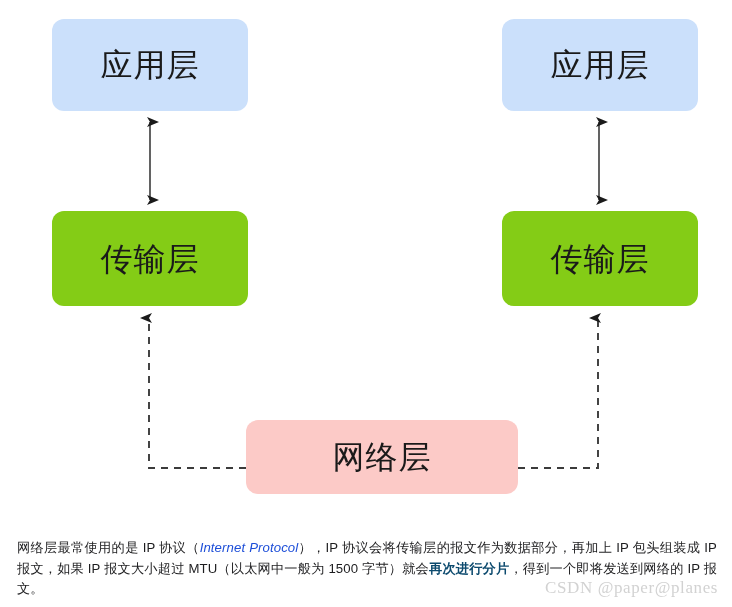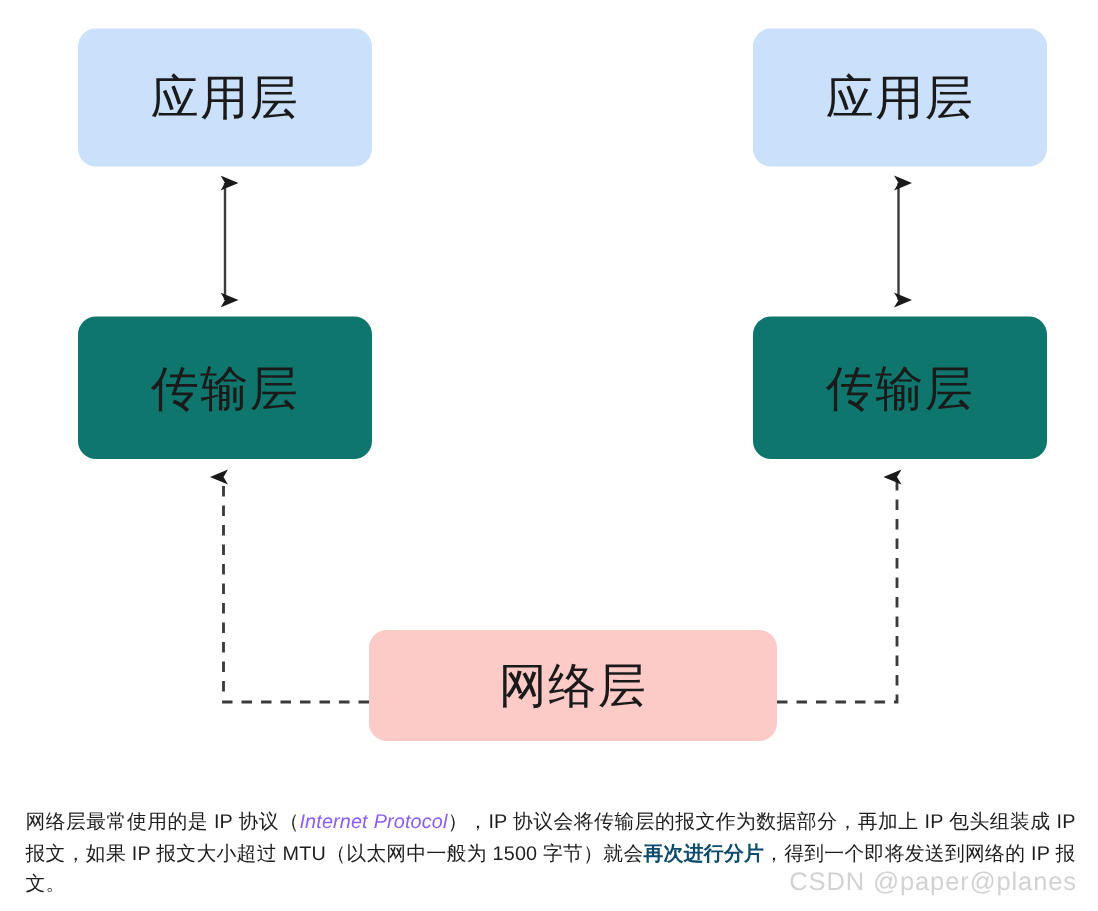--- a/index.html
+++ b/index.html
@@ -42,53 +42,54 @@
   }
 
   
   .app-left      { left: 52px;  top: 19px;  width: 196px; height: 92px; }
   .transport-left{ left: 52px;  top: 211px; width: 196px; height: 95px; }
   .app-right     { left: 502px; top: 19px;  width: 196px; height: 92px; }
   .transport-right{left: 502px; top: 211px; width: 196px; height: 95px; }
   .network       { left: 246px; top: 420px; width: 272px; height: 74px; }
 
   .fill-blue   { background: #cbe0fb; }
-  .fill-orange { background: #0f766e; }
+  .fill-orange { background: #84cc16; }
   .fill-pink   { background: #fccac7; }
 
   
   #caption {
     position: absolute;
     left: 17px;
     top: 538px;
     width: 700px;
     font-size: 13.2px;
     line-height: 20.5px;
     color: #1d1d1f;
     text-align: justify;
     letter-spacing: 0.1px;
   }
   #caption .em-blue {
-    color: #8b5cf6;
+    color: #1d4ed8;
     font-style: italic;
   }
   #caption .strong-blue {
     color: #0c4a6e;
     font-weight: bold;
     font-style: normal;
   }
 
   #watermark {
     position: absolute;
     right: 14px;
     top: 578px;
     font-size: 17px;
     color: #d2d2d2;
     letter-spacing: 0.6px;
     white-space: nowrap;
+    font-family: Liberation Serif, serif;
   }
 </style>
 </head>
 <body>
 
 <svg id="canvas" viewBox="0 0 732 607" xmlns="http://www.w3.org/2000/svg">
   <defs>
     <marker id="arrowUp" markerWidth="12" markerHeight="12" refX="6" refY="9" orient="auto" markerUnits="userSpaceOnUse">
       <path d="M6 0 L11 12 L6 9 L1 12 Z" fill="#1a1a1a"></path>
     </marker>

